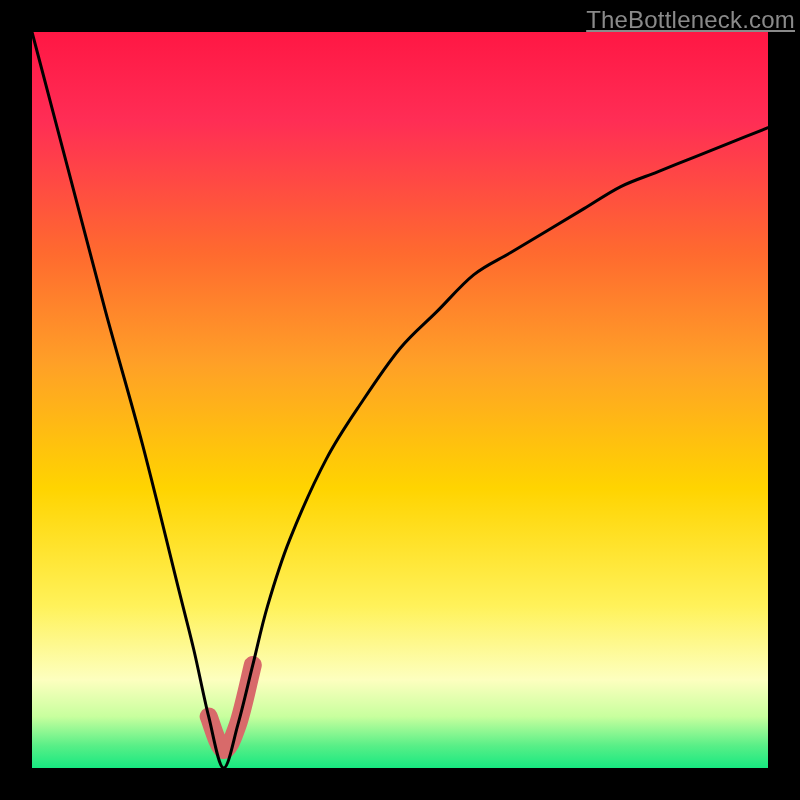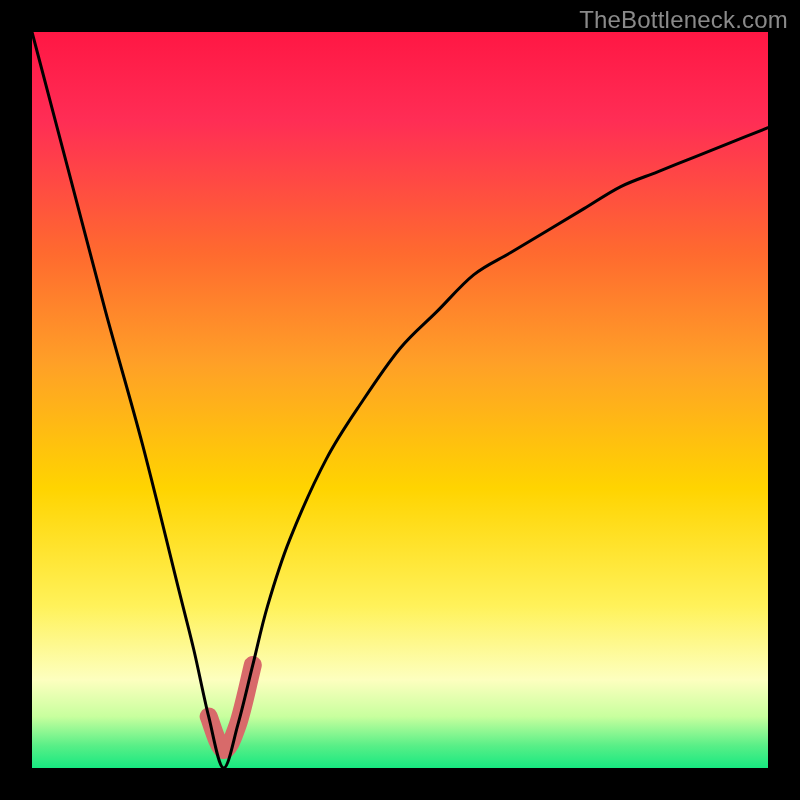--- a/index.html
+++ b/index.html
@@ -35,26 +35,27 @@
   .curve-svg {
     position: absolute;
     left: 0;
     top: 0;
     width: 100%;
     height: 100%;
   }
   .watermark {
     position: absolute;
     top: 6px;
-    right: 12px;
+    right: 5px;
     font-family: Arial, Helvetica, sans-serif;
     font-size: 24px;
     color: #8a8a8a;
     letter-spacing: 0.2px;
     user-select: none;
+    text-decoration: underline;
   }
 </style>
 </head>
 <body>
 
 <div class="frame">
 
   <div class="plot-area">
 
     <svg class="gradient" viewBox="0 0 736 736" preserveAspectRatio="none">

